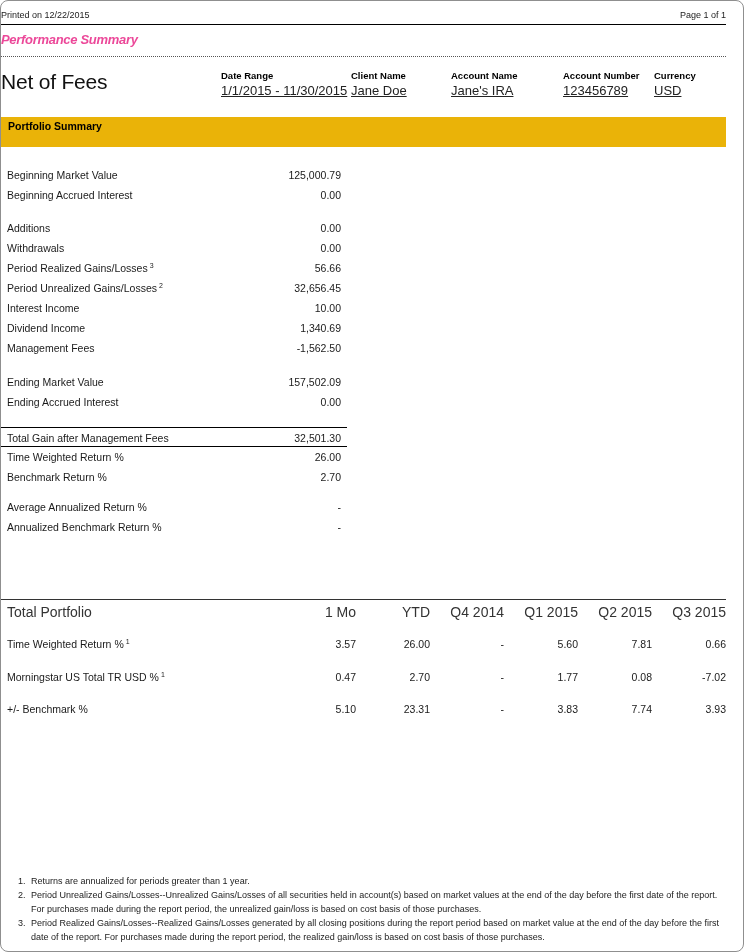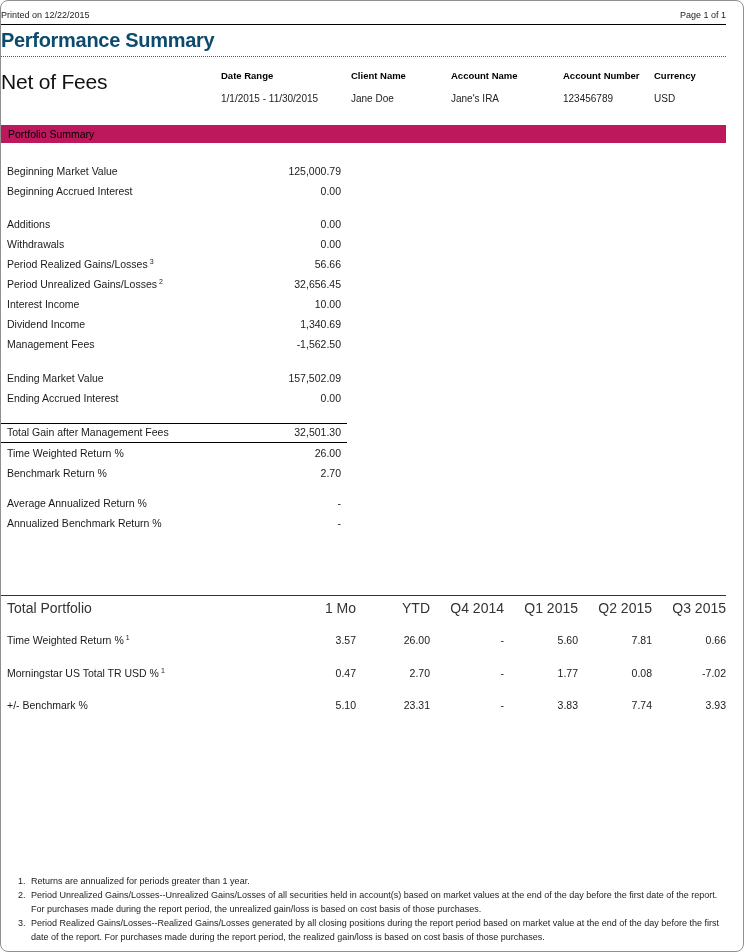--- a/index.html
+++ b/index.html
@@ -27,53 +27,52 @@
     font-size: 9px; color: #222; line-height: 12px;
   }
   .top-rule { border-bottom: 1.5px solid #000; margin-top: 3px; }
 
   
   .title-block {
     border-bottom: 1px dotted #555;
     padding-bottom: 5px;
   }
   h1.page-title {
-    font-size: 20px; font-weight: bold; letter-spacing: -0.3px;
-    color: #0c4a6e; line-height: 22px; margin-top: 4px;
+    font-size: 13px; font-weight: bold; letter-spacing: -0.3px;
+    color: #ec4899; line-height: 22px; margin-top: 4px; font-style: italic;
   }
 
   
   .report-header { display: flex; margin-top: 13px; align-items: flex-start; }
   .fee-basis { width: 220px; font-size: 21px; font-weight: 400; color: #111; line-height: 24px; letter-spacing: -0.2px; }
   .header-field { }
   .hf-label { font-size: 9.5px; font-weight: bold; color: #000; line-height: 12px; }
-  .hf-value { font-size: 10px; color: #222; line-height: 13px; margin-top: 10px; }
+  .hf-value { font-size: 13px; color: #222; line-height: 13px; margin-top: 2px; text-decoration: underline; }
   .hf-daterange { width: 130px; }
   .hf-client    { width: 100px; }
   .hf-account   { width: 112px; }
   .hf-acctnum   { width: 91px; }
   .hf-currency  { }
 
   
   .section-bar {
     margin-top: 20px;
-    background: #be185d;
-    height: 18px; line-height: 18px;
-    font-size: 10.5px; font-weight: normal; color: #000;
+    background: #eab308;
+    height: 30px; line-height: 18px;
+    font-size: 10.5px; font-weight: bold; color: #000;
     padding-left: 7px;
   }
 
   
   .summary-table { width: 346px; margin-top: 18px; }
   .srow {
     display: flex; justify-content: space-between;
     height: 20px; line-height: 20px;
     font-size: 10.5px; color: #1a1a1a;
     padding: 0 6px;
-    align-items: flex-end;
   }
   .svalue { text-align: right; }
   .gap13 { margin-top: 13px; }
   .gap14 { margin-top: 14px; }
   .gap10 { margin-top: 10px; }
   .total-row {
     margin-top: 15px;
     border-top: 1px solid #000;
     border-bottom: 1px solid #000;
   }

